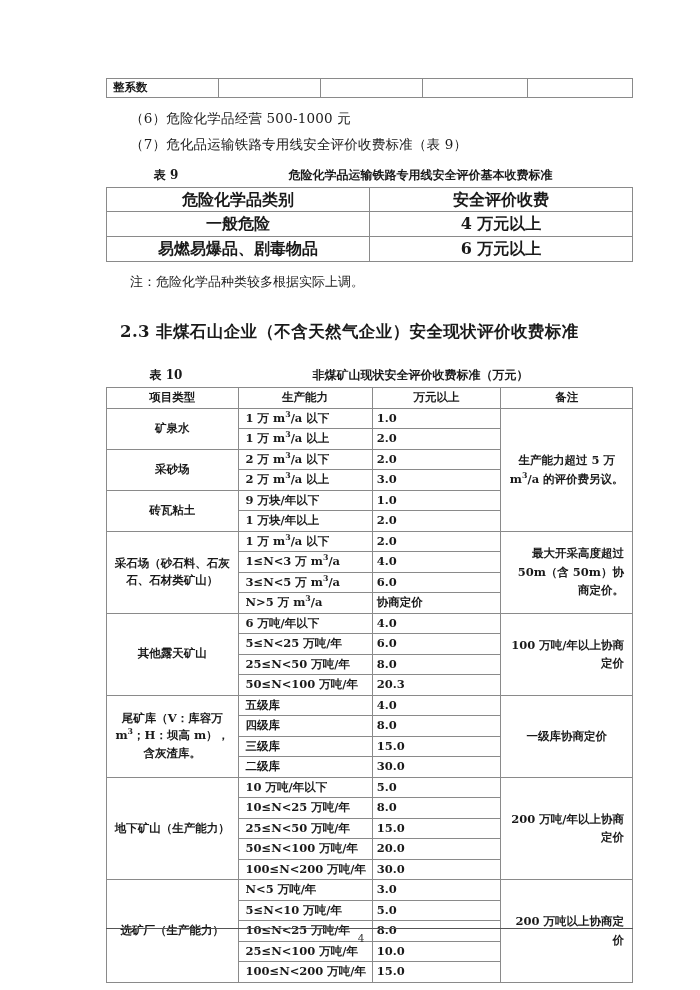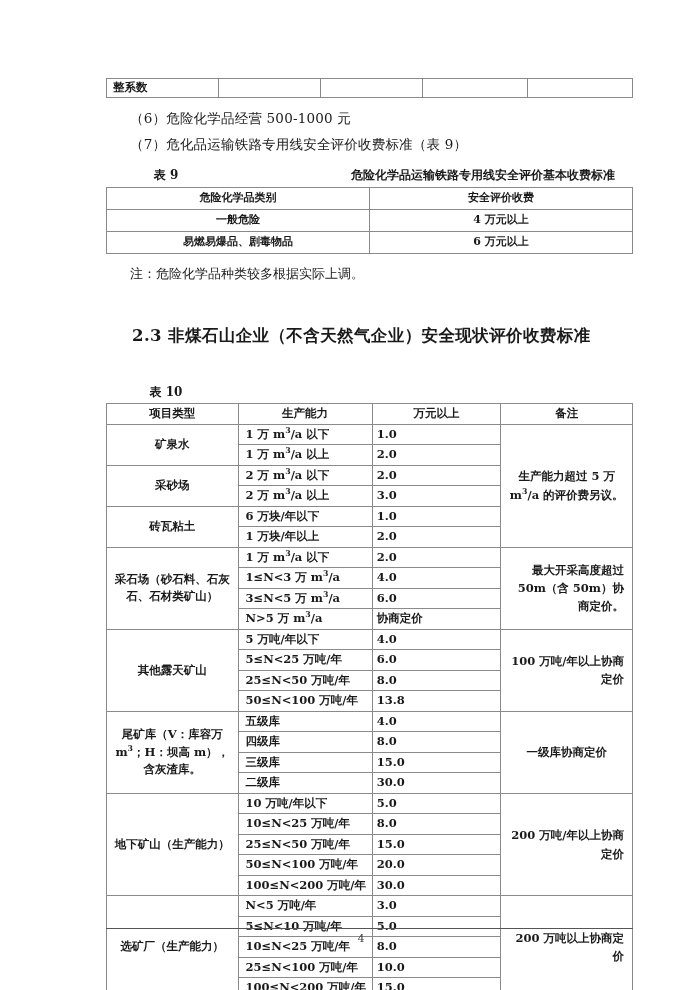--- a/index.html
+++ b/index.html
@@ -80,38 +80,38 @@
     margin: 0;
     line-height: 1.8;
   }
   .tbl-caption .cap-num {
     width: 120px;
     text-align: center;
     flex: none;
   }
   .tbl-caption .cap-title {
     flex: 1;
-    text-align: right;
+    text-align: center;
     padding-right: 18px;
   }
 
   
   h2.sec-head {
     font-size: 16.5px;
     font-weight: bold;
-    margin: 12px;
+    margin: 0;
     padding-left: 14px;
     letter-spacing: 0.4px;
     line-height: 1.6;
   }
 
   
   table.t9 td {
     height: 19px;
-    font-size: 11px;
+    font-size: 16px;
     font-weight: bold;
   }
 
   
   table.t10 td {
     height: 17.5px;
     font-size: 11.5px;
     font-weight: bold;
   }
   table.t10 td.cat {
@@ -212,20 +212,21 @@
     <div class="spacer-26"></div>
 
     <h2 class="sec-head">
       <span>2.3</span>&nbsp;<span>非煤石山企业（不含天然气企业）安全现状评价收费标准</span>
     </h2>
 
     <div class="spacer-20"></div>
 
     <div class="tbl-caption">
       <span class="cap-num">表 10</span>
+      <span class="cap-title">非煤矿山现状安全评价收费标准（万元）</span>
     </div>
 
     <table class="doc-table t10">
       <colgroup>
         <col style="width:25%;">
         <col style="width:25.5%;">
         <col style="width:24.5%;">
         <col style="width:25%;">
       </colgroup>
       <tbody>
@@ -253,21 +254,21 @@
           <td class="scale">2 万 m<sup>3</sup>/a 以下</td>
           <td class="val">2.0</td>
         </tr>
         <tr>
           <td class="scale">2 万 m<sup>3</sup>/a 以上</td>
           <td class="val">3.0</td>
         </tr>
 
         <tr>
           <td class="cat" rowspan="2">砖瓦粘土</td>
-          <td class="scale">6 万块/年以下</td>
+          <td class="scale">9 万块/年以下</td>
           <td class="val">1.0</td>
         </tr>
         <tr>
           <td class="scale">1 万块/年以上</td>
           <td class="val">2.0</td>
         </tr>
 
         <tr>
           <td class="cat" rowspan="4">采石场（砂石料、石灰石、石材类矿山）</td>
           <td class="scale">1 万 m<sup>3</sup>/a 以下</td>
@@ -282,35 +283,35 @@
           <td class="scale">3≤N&lt;5 万 m<sup>3</sup>/a</td>
           <td class="val">6.0</td>
         </tr>
         <tr>
           <td class="scale">N&gt;5 万 m<sup>3</sup>/a</td>
           <td class="val">协商定价</td>
         </tr>
 
         <tr>
           <td class="cat" rowspan="4">其他露天矿山</td>
-          <td class="scale">5 万吨/年以下</td>
+          <td class="scale">6 万吨/年以下</td>
           <td class="val">4.0</td>
           <td class="remark" rowspan="4">100 万吨/年以上协商定价</td>
         </tr>
         <tr>
           <td class="scale">5≤N&lt;25 万吨/年</td>
           <td class="val">6.0</td>
         </tr>
         <tr>
           <td class="scale">25≤N&lt;50 万吨/年</td>
           <td class="val">8.0</td>
         </tr>
         <tr>
           <td class="scale">50≤N&lt;100 万吨/年</td>
-          <td class="val">13.8</td>
+          <td class="val">20.3</td>
         </tr>
 
         <tr>
           <td class="cat" rowspan="4">尾矿库（V：库容万 m<sup>3</sup>；H：坝高 m），含灰渣库。</td>
           <td class="scale">五级库</td>
           <td class="val">4.0</td>
           <td class="remark ctr" rowspan="4">一级库协商定价</td>
         </tr>
         <tr>
           <td class="scale">四级库</td>

